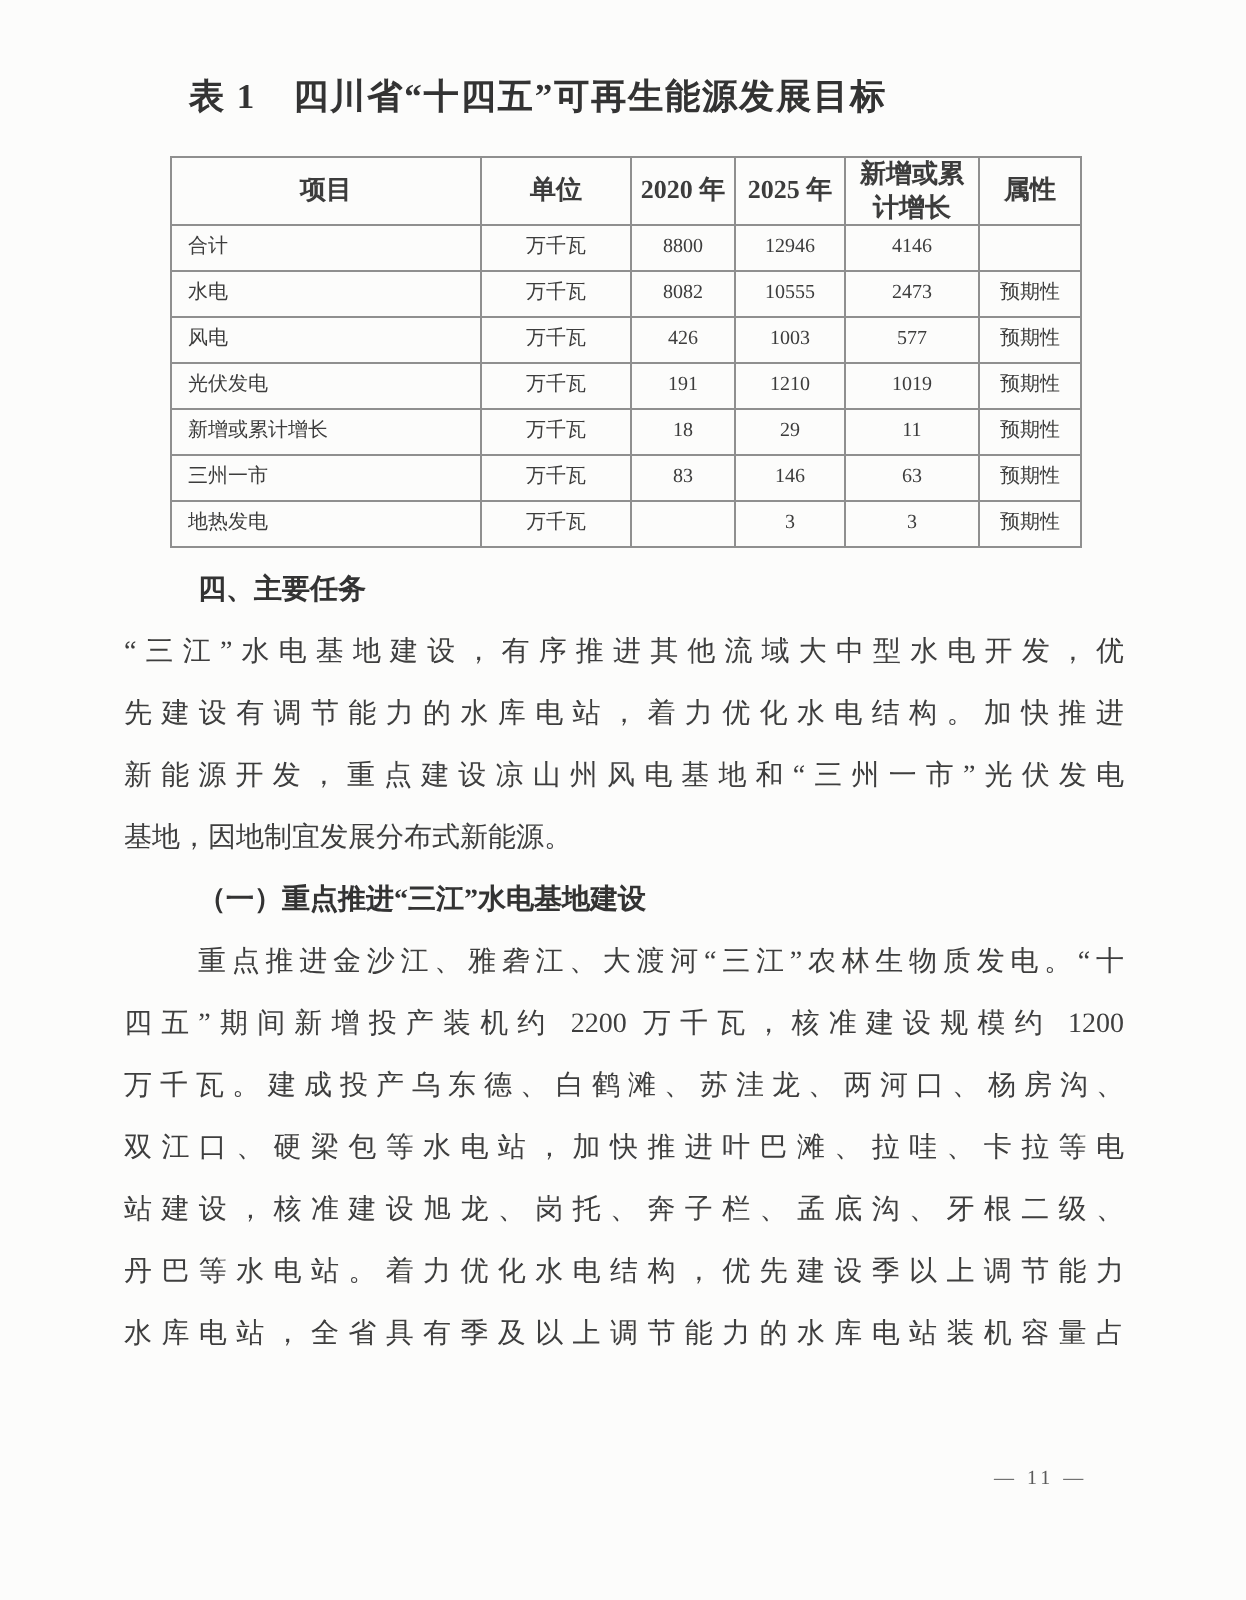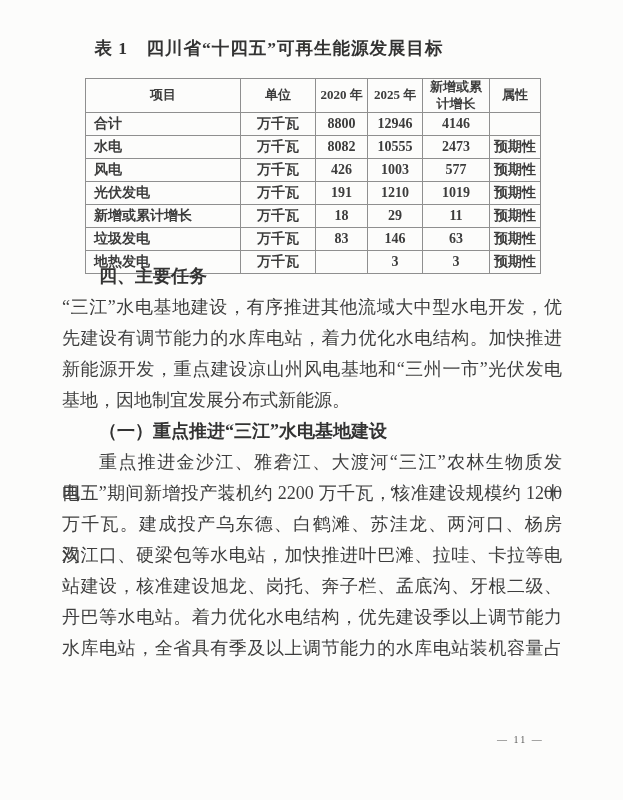--- a/index.html
+++ b/index.html
@@ -40,33 +40,32 @@
     line-height: 1.25;
     overflow: hidden;
   }
   table.data-table thead th {
     height: 33px;
     font-weight: bold;
     font-size: 13px;
   }
   table.data-table tbody td {
     height: 22px;
-    font-size: 14px;
-    font-weight: bold;
+    font-size: 10px;
   }
   table.data-table tbody td:first-child {
     text-align: left;
     padding-left: 8px;
   }
   .body-text {
     position: absolute;
-    top: 261px;
+    top: 280px;
     left: 62px;
     width: 500px;
-    font-size: 18px;
+    font-size: 14px;
     color: #3e3e3e;
   }
   .body-line {
     height: 31px;
     line-height: 31px;
     white-space: nowrap;
     text-align: left;
   }
   .body-line.justify {
     white-space: normal;
@@ -145,21 +144,21 @@
         </tr>
         <tr>
           <td>新增或累计增长</td>
           <td>万千瓦</td>
           <td>18</td>
           <td>29</td>
           <td>11</td>
           <td>预期性</td>
         </tr>
         <tr>
-          <td>垃圾发电</td>
+          <td>三州一市</td>
           <td>万千瓦</td>
           <td>83</td>
           <td>146</td>
           <td>63</td>
           <td>预期性</td>
         </tr>
         <tr>
           <td>地热发电</td>
           <td>万千瓦</td>
           <td></td>

